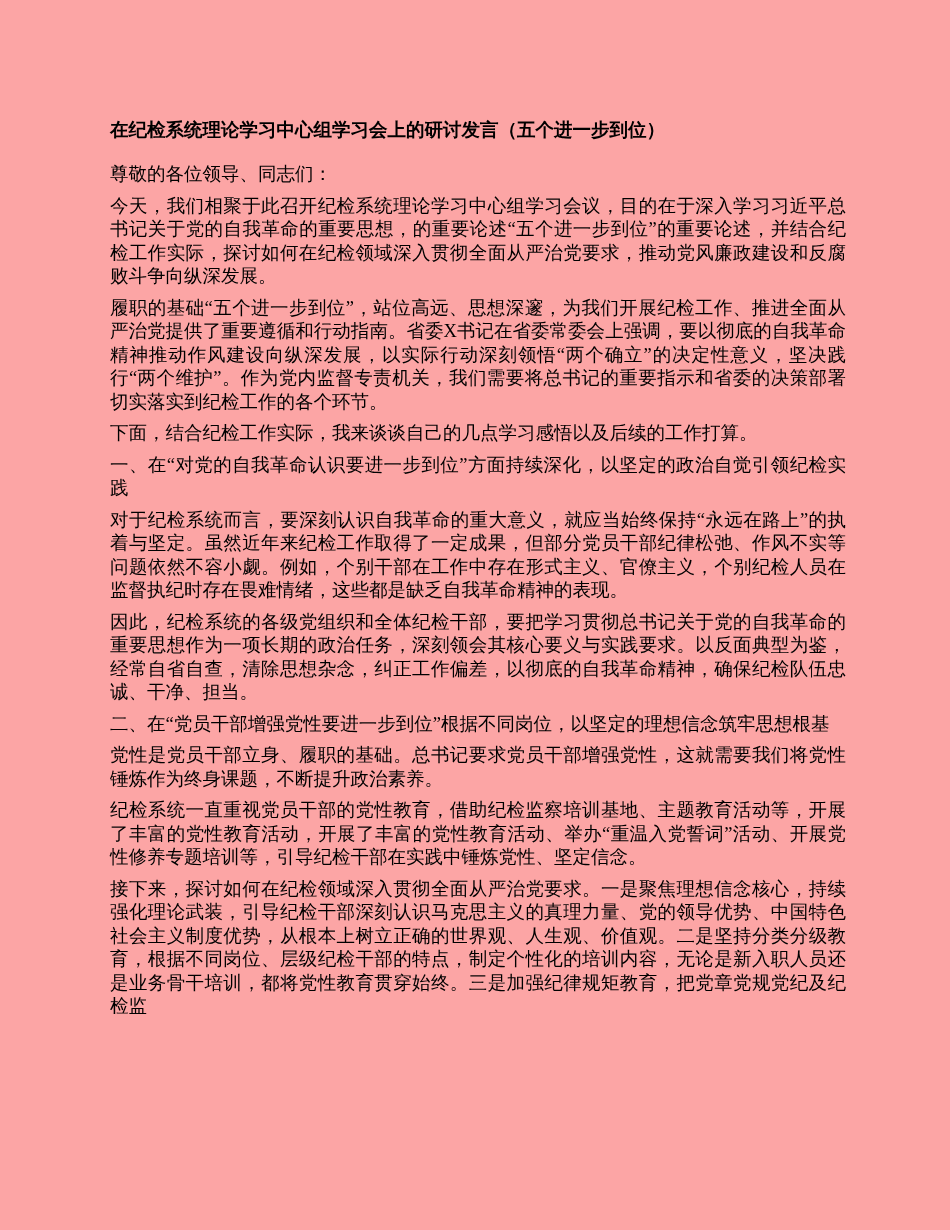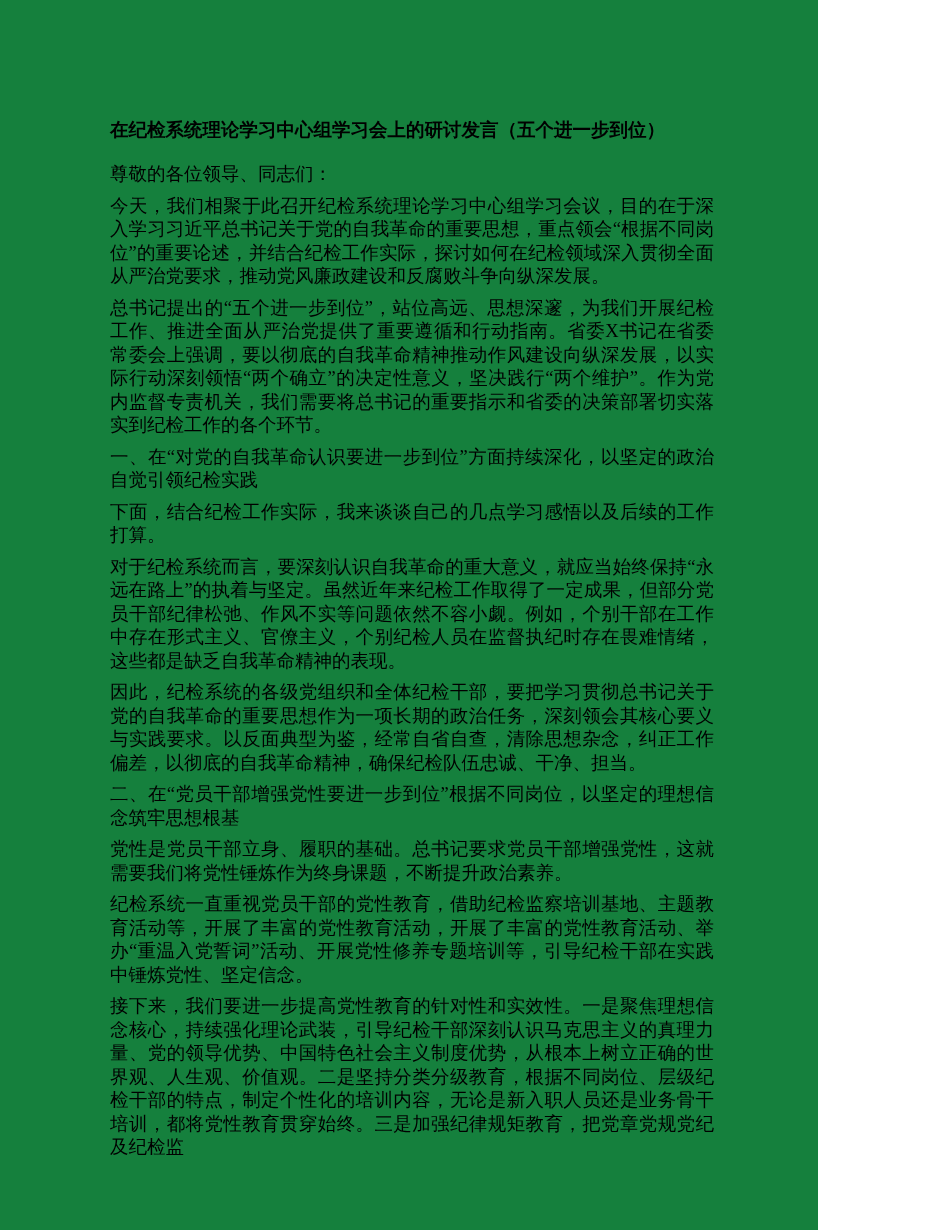--- a/index.html
+++ b/index.html
@@ -9,24 +9,24 @@
   }
   body {
     width: 950px;
     height: 1230px;
     overflow: hidden;
     font-family: "Liberation Serif", "DejaVu Serif", serif;
     color: #000000;
   }
   .page {
     box-sizing: border-box;
-    width: 818px;
+    width: 950px;
     min-height: 1230px;
     padding: 118px 104px 40px 110px;
-    background: #15803d;
+    background: #fca5a5;
   }
   .doc-title {
     font-size: 18.5px;
     font-weight: bold;
     line-height: 24px;
     margin: 0 0 21px 0;
     text-align: left;
   }
   .doc-body p.para {
     font-size: 18.5px;
@@ -43,24 +43,24 @@
     font-weight: normal;
   }
 </style>
 </head>
 <body>
 
 <div class="page">
   <h1 class="doc-title">在纪检系统理论学习中心组学习会上的研讨发言（五个进一步到位）</h1>
   <div class="doc-body" id="doc-body">
       <p class="para"><span>尊敬的各位领导、同志们：</span></p>
-      <p class="para"><span>今天，我们相聚于此召开纪检系统理论学习中心组学习会议，目的在于深入学习习近平总书记关于党的自我革命的重要思想，重点领会“根据不同岗位”的重要论述，并结合纪检工作实际，探讨如何在纪检领域深入贯彻全面从严治党要求，推动党风廉政建设和反腐败斗争向纵深发展。</span></p>
-      <p class="para"><span>总书记提出的“五个进一步到位”，站位高远、思想深邃，为我们开展纪检工作、推进全面从严治党提供了重要遵循和行动指南。省委X书记在省委常委会上强调，要以彻底的自我革命精神推动作风建设向纵深发展，以实际行动深刻领悟“两个确立”的决定性意义，坚决践行“两个维护”。作为党内监督专责机关，我们需要将总书记的重要指示和省委的决策部署切实落实到纪检工作的各个环节。</span></p>
+      <p class="para"><span>今天，我们相聚于此召开纪检系统理论学习中心组学习会议，目的在于深入学习习近平总书记关于党的自我革命的重要思想，的重要论述“五个进一步到位”的重要论述，并结合纪检工作实际，探讨如何在纪检领域深入贯彻全面从严治党要求，推动党风廉政建设和反腐败斗争向纵深发展。</span></p>
+      <p class="para"><span>履职的基础“五个进一步到位”，站位高远、思想深邃，为我们开展纪检工作、推进全面从严治党提供了重要遵循和行动指南。省委X书记在省委常委会上强调，要以彻底的自我革命精神推动作风建设向纵深发展，以实际行动深刻领悟“两个确立”的决定性意义，坚决践行“两个维护”。作为党内监督专责机关，我们需要将总书记的重要指示和省委的决策部署切实落实到纪检工作的各个环节。</span></p>
+      <p class="para"><span>下面，结合纪检工作实际，我来谈谈自己的几点学习感悟以及后续的工作打算。</span></p>
       <p class="para"><span>一、在“对党的自我革命认识要进一步到位”方面持续深化，以坚定的政治自觉引领纪检实践</span></p>
-      <p class="para"><span>下面，结合纪检工作实际，我来谈谈自己的几点学习感悟以及后续的工作打算。</span></p>
       <p class="para"><span>对于纪检系统而言，要深刻认识自我革命的重大意义，就应当始终保持“永远在路上”的执着与坚定。虽然近年来纪检工作取得了一定成果，但部分党员干部纪律松弛、作风不实等问题依然不容小觑。例如，个别干部在工作中存在形式主义、官僚主义，个别纪检人员在监督执纪时存在畏难情绪，这些都是缺乏自我革命精神的表现。</span></p>
       <p class="para"><span>因此，纪检系统的各级党组织和全体纪检干部，要把学习贯彻总书记关于党的自我革命的重要思想作为一项长期的政治任务，深刻领会其核心要义与实践要求。以反面典型为鉴，经常自省自查，清除思想杂念，纠正工作偏差，以彻底的自我革命精神，确保纪检队伍忠诚、干净、担当。</span></p>
       <p class="para"><span>二、在“党员干部增强党性要进一步到位”根据不同岗位，以坚定的理想信念筑牢思想根基</span></p>
       <p class="para"><span>党性是党员干部立身、履职的基础。总书记要求党员干部增强党性，这就需要我们将党性锤炼作为终身课题，不断提升政治素养。</span></p>
       <p class="para"><span>纪检系统一直重视党员干部的党性教育，借助纪检监察培训基地、主题教育活动等，开展了丰富的党性教育活动，开展了丰富的党性教育活动、举办“重温入党誓词”活动、开展党性修养专题培训等，引导纪检干部在实践中锤炼党性、坚定信念。</span></p>
-      <p class="para"><span>接下来，我们要进一步提高党性教育的针对性和实效性。</span><span class="bold">一是</span><span>聚焦理想信念核心，持续强化理论武装，引导纪检干部深刻认识马克思主义的真理力量、党的领导优势、中国特色社会主义制度优势，从根本上树立正确的世界观、人生观、价值观。</span><span class="bold">二是</span><span>坚持分类分级教育，根据不同岗位、层级纪检干部的特点，制定个性化的培训内容，无论是新入职人员还是业务骨干培训，都将党性教育贯穿始终。</span><span class="bold">三是</span><span>加强纪律规矩教育，把党章党规党纪及纪检监</span></p>
+      <p class="para"><span>接下来，探讨如何在纪检领域深入贯彻全面从严治党要求。</span><span class="bold">一是</span><span>聚焦理想信念核心，持续强化理论武装，引导纪检干部深刻认识马克思主义的真理力量、党的领导优势、中国特色社会主义制度优势，从根本上树立正确的世界观、人生观、价值观。</span><span class="bold">二是</span><span>坚持分类分级教育，根据不同岗位、层级纪检干部的特点，制定个性化的培训内容，无论是新入职人员还是业务骨干培训，都将党性教育贯穿始终。</span><span class="bold">三是</span><span>加强纪律规矩教育，把党章党规党纪及纪检监</span></p>
     </div>
 </div>
 
 </body></html>

